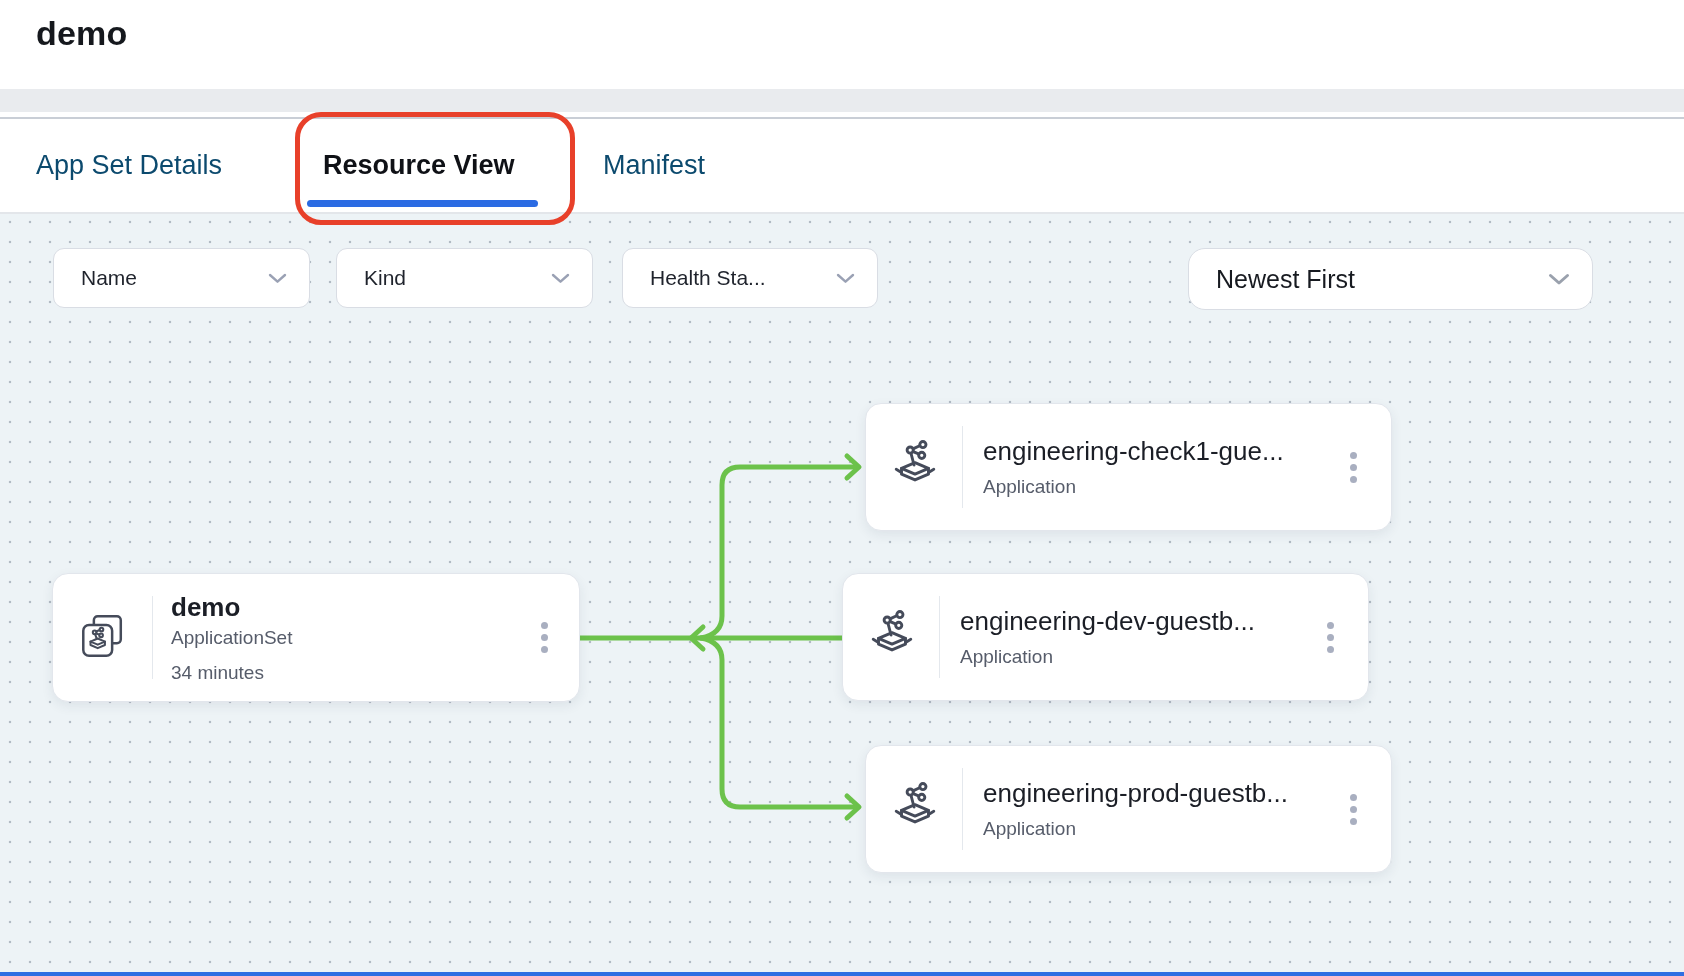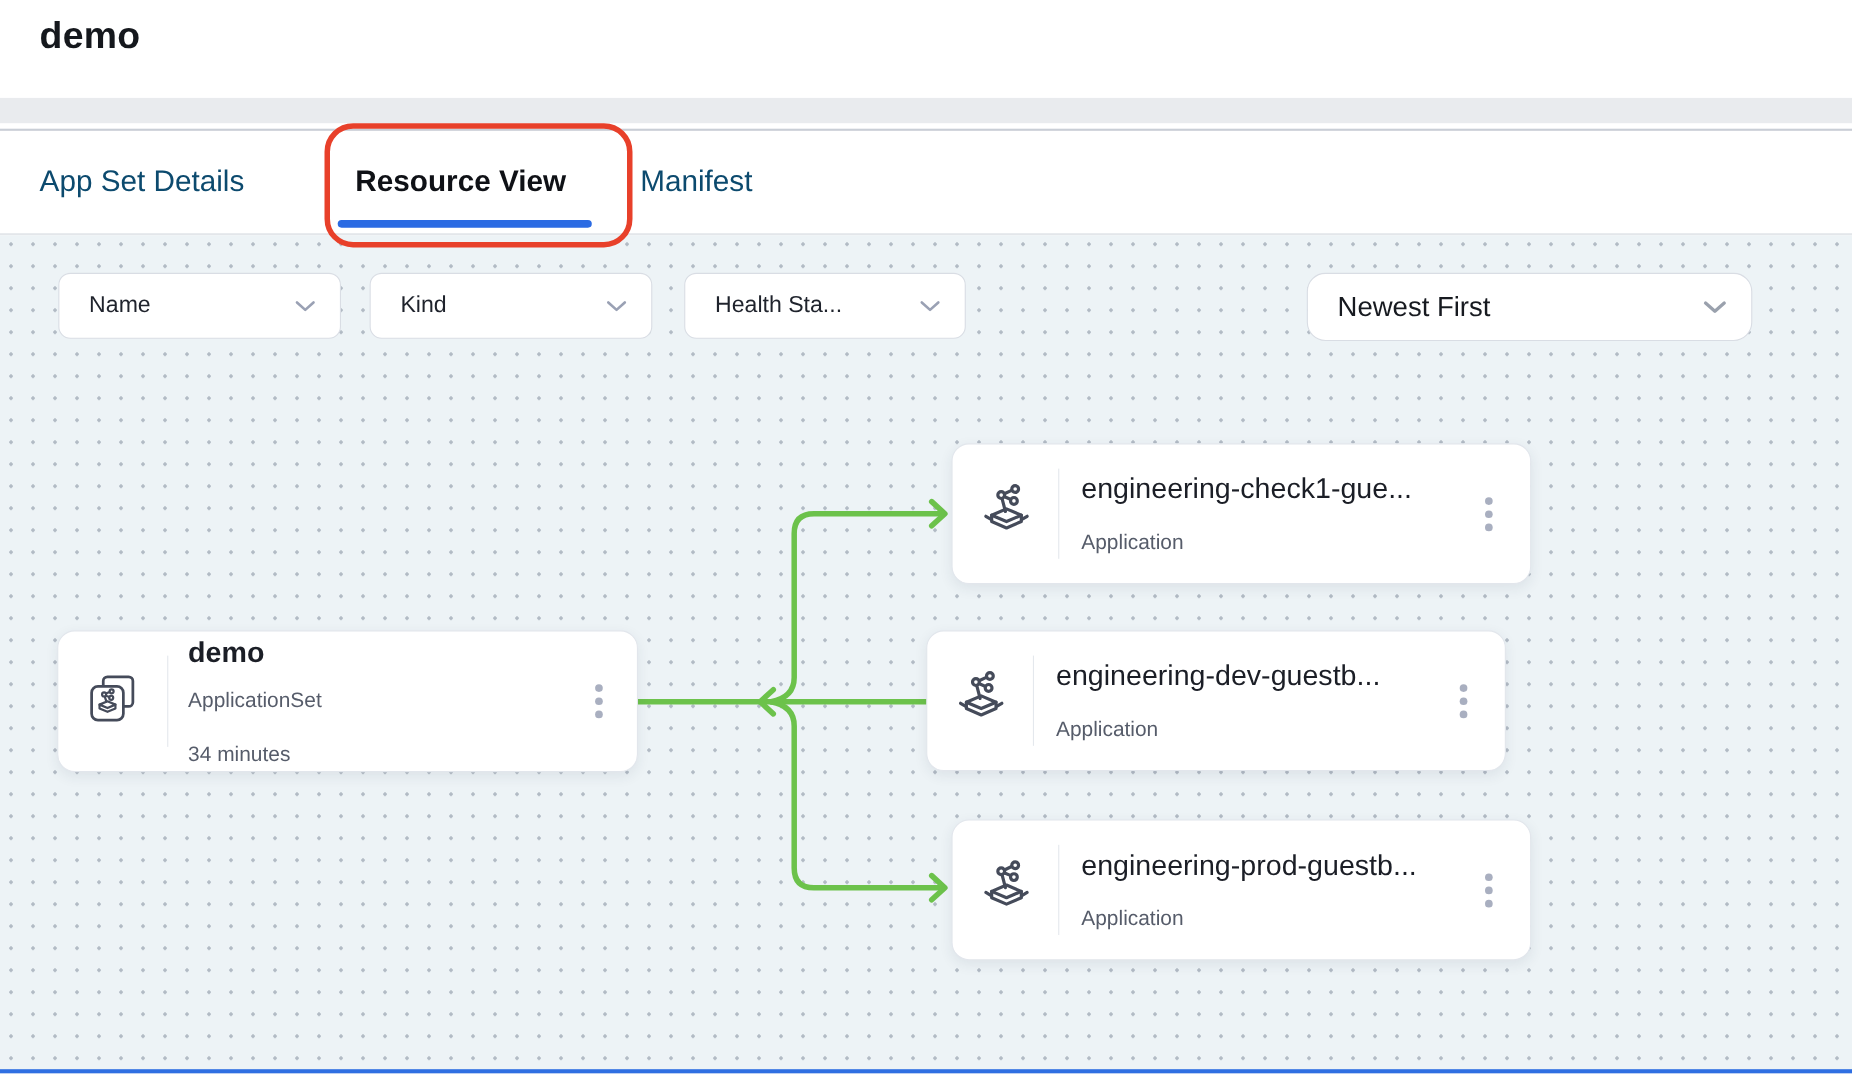--- a/index.html
+++ b/index.html
@@ -33,41 +33,41 @@
   .dd-big{height:62px;border-radius:17px;}
   .dd-big .dd-label{font-size:25px;color:#171a20;}
   .chev{flex:none;margin-left:14px;display:flex;align-items:center;}
   
   .card{
     position:absolute;background:#ffffff;border:1.5px solid #e2e6ec;border-radius:16px;
     box-shadow:0 4px 12px rgba(40,55,80,0.08);box-sizing:border-box;display:flex;align-items:stretch;cursor:pointer;
   }
   .icon-col{flex:none;display:flex;align-items:center;justify-content:center;position:relative;}
   .v-divider{position:absolute;top:22px;bottom:22px;right:0;width:1.5px;background:#e4e8ed;}
-  .text-col{flex:1;display:flex;flex-direction:column;justify-content:center;min-width:0;gap:14px;}
+  .text-col{flex:1;display:flex;flex-direction:column;justify-content:center;min-width:0;}
   .node-title{font-size:26px;font-weight:600;color:#1b1e26;white-space:nowrap;overflow:hidden;}
   .node-sub{font-size:19px;font-weight:400;color:#565c6a;white-space:nowrap;}
   .kebab{position:absolute;top:0;bottom:0;width:26px;display:flex;flex-direction:column;align-items:center;justify-content:center;gap:5px;cursor:pointer;}
   .kebab .dot{width:7px;height:7px;border-radius:50%;background:#a9afc0;}
   .edges{position:absolute;left:0;top:0;width:1684px;height:762px;pointer-events:none;}
   .bottom-bar{position:absolute;left:0;bottom:0;width:100%;height:4px;background:#2f6fe2;}
 </style>
 </head>
 <body>
 
 <div class="page">
 
   <div class="page-title">demo</div>
   <div class="gray-band"></div>
   <div class="band-border"></div>
 
   <div class="tab-row">
     <div class="tab tab-inactive" style="left:36px">App Set Details</div>
     <div class="tab tab-active" style="left:323px">Resource View</div>
-    <div class="tab tab-inactive" style="left:582px">Manifest</div>
+    <div class="tab tab-inactive" style="left:603px">Manifest</div>
     <div class="tab-underline"></div>
   </div>
   <div class="annotation"></div>
 
   <div class="canvas">
 
     <div class="dd" style="left:336px;width:257px">
       <span class="dd-label">Kind</span>
       <span class="chev">
         <svg width="19" height="11" viewBox="0 0 19 11">

